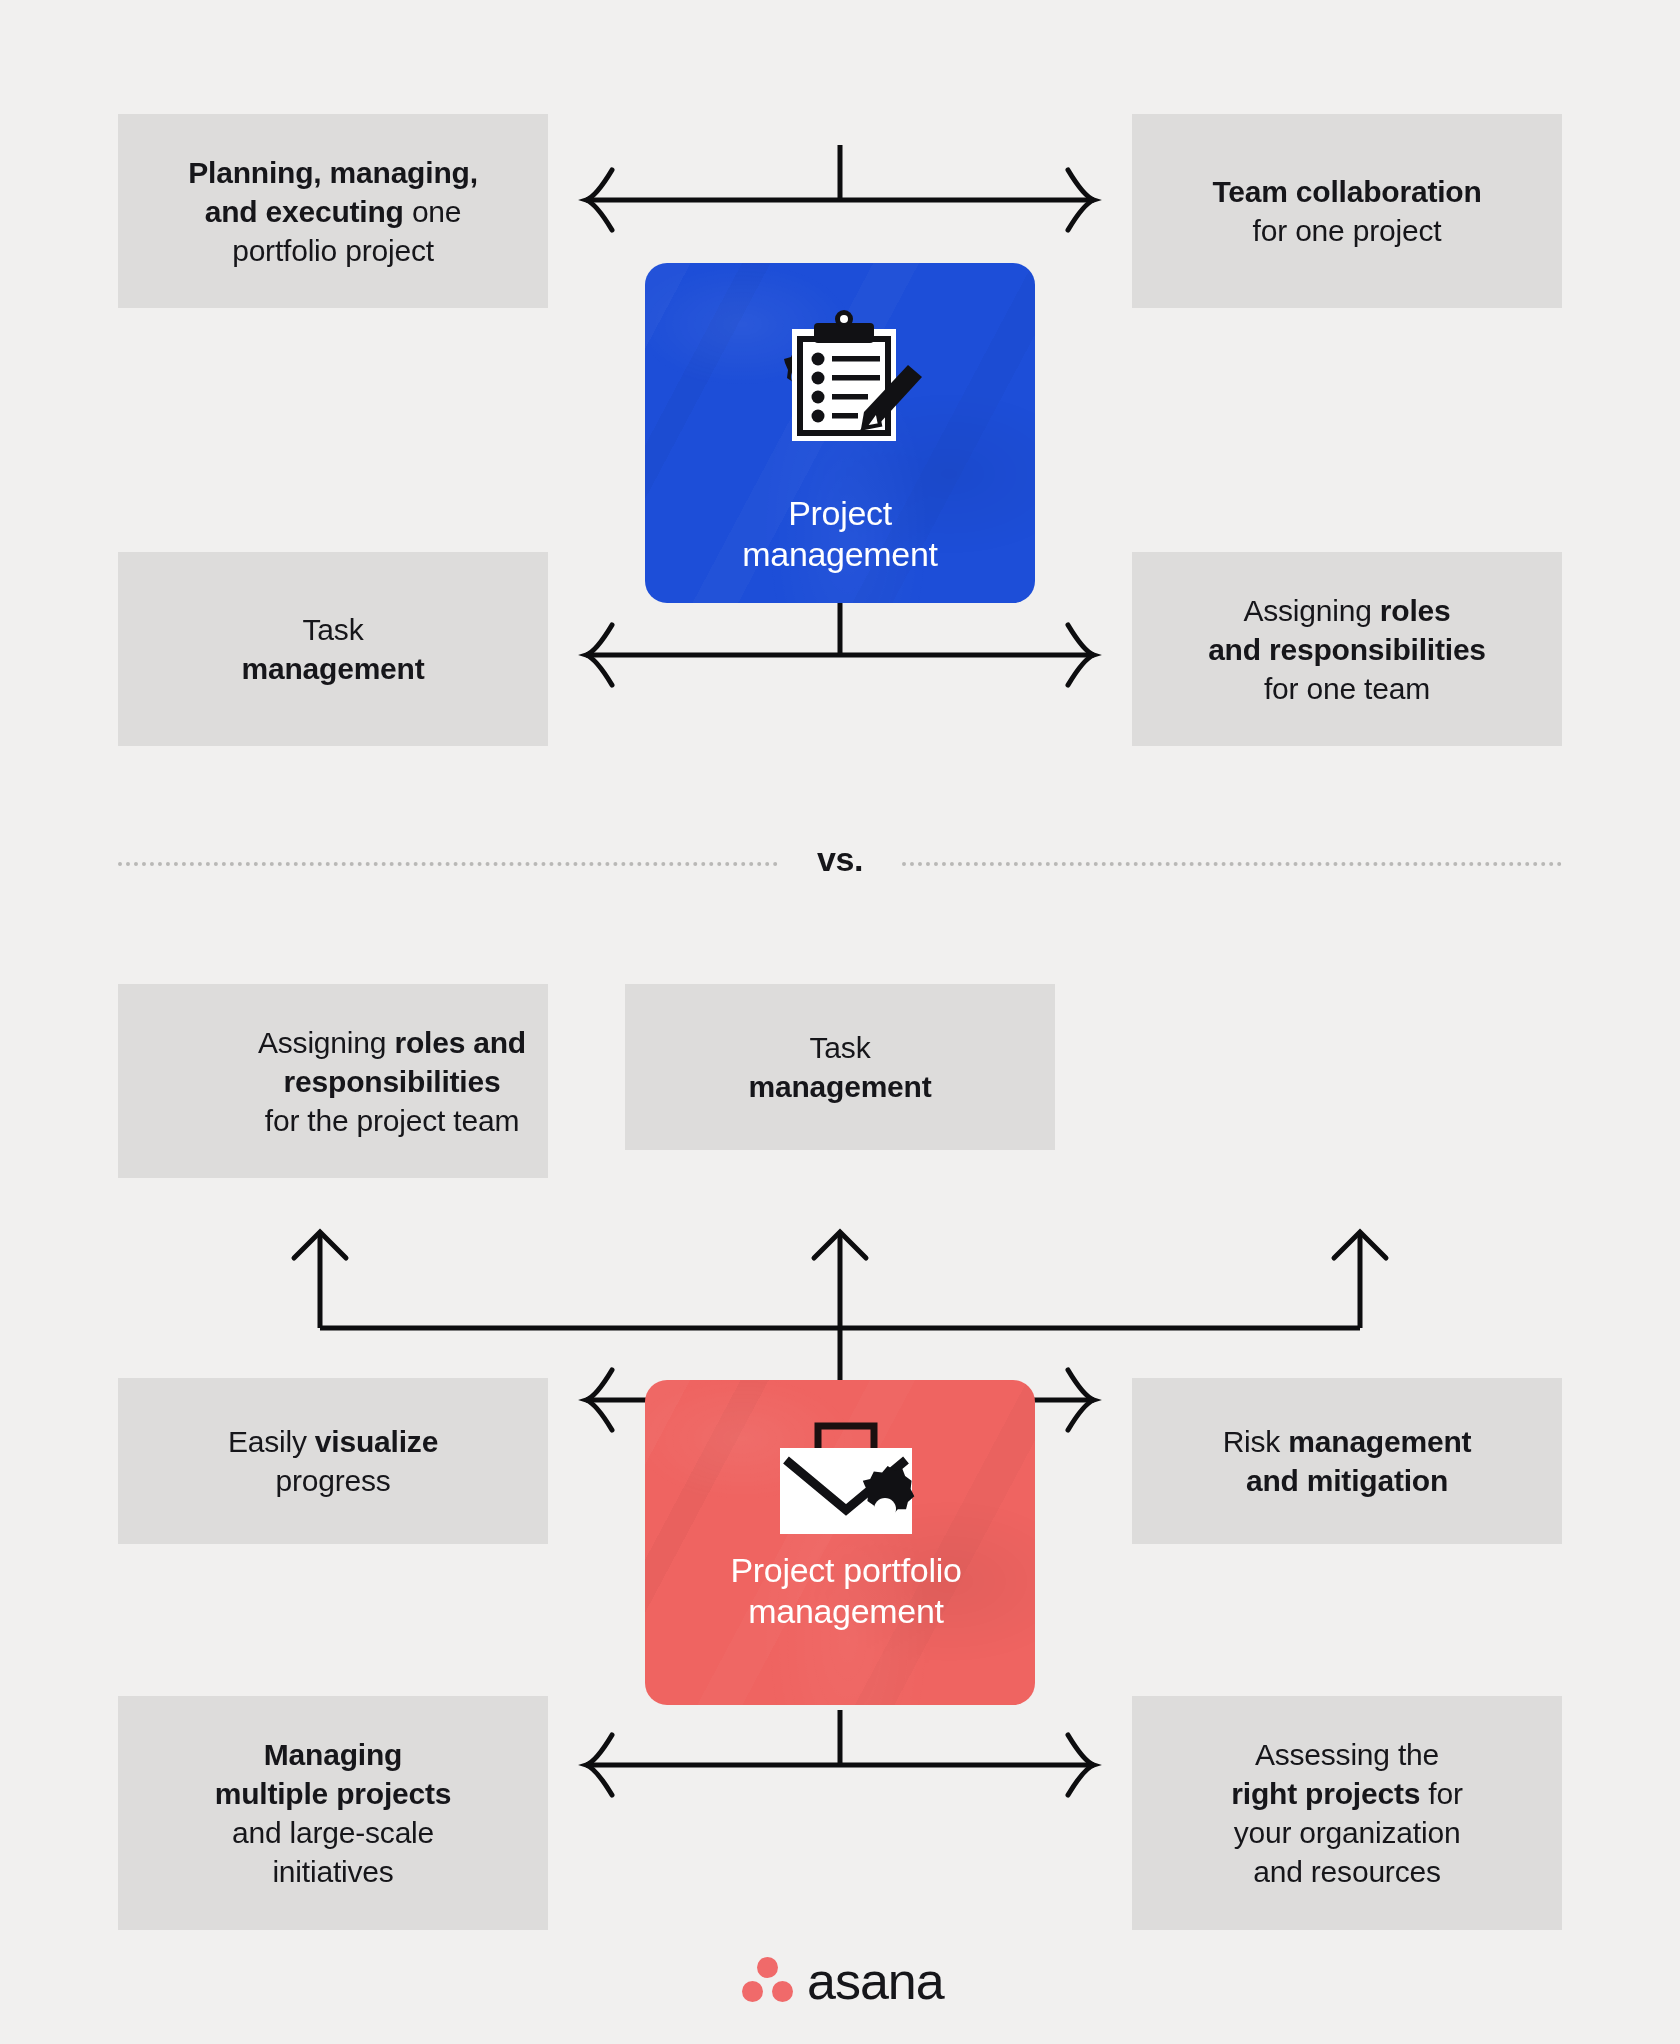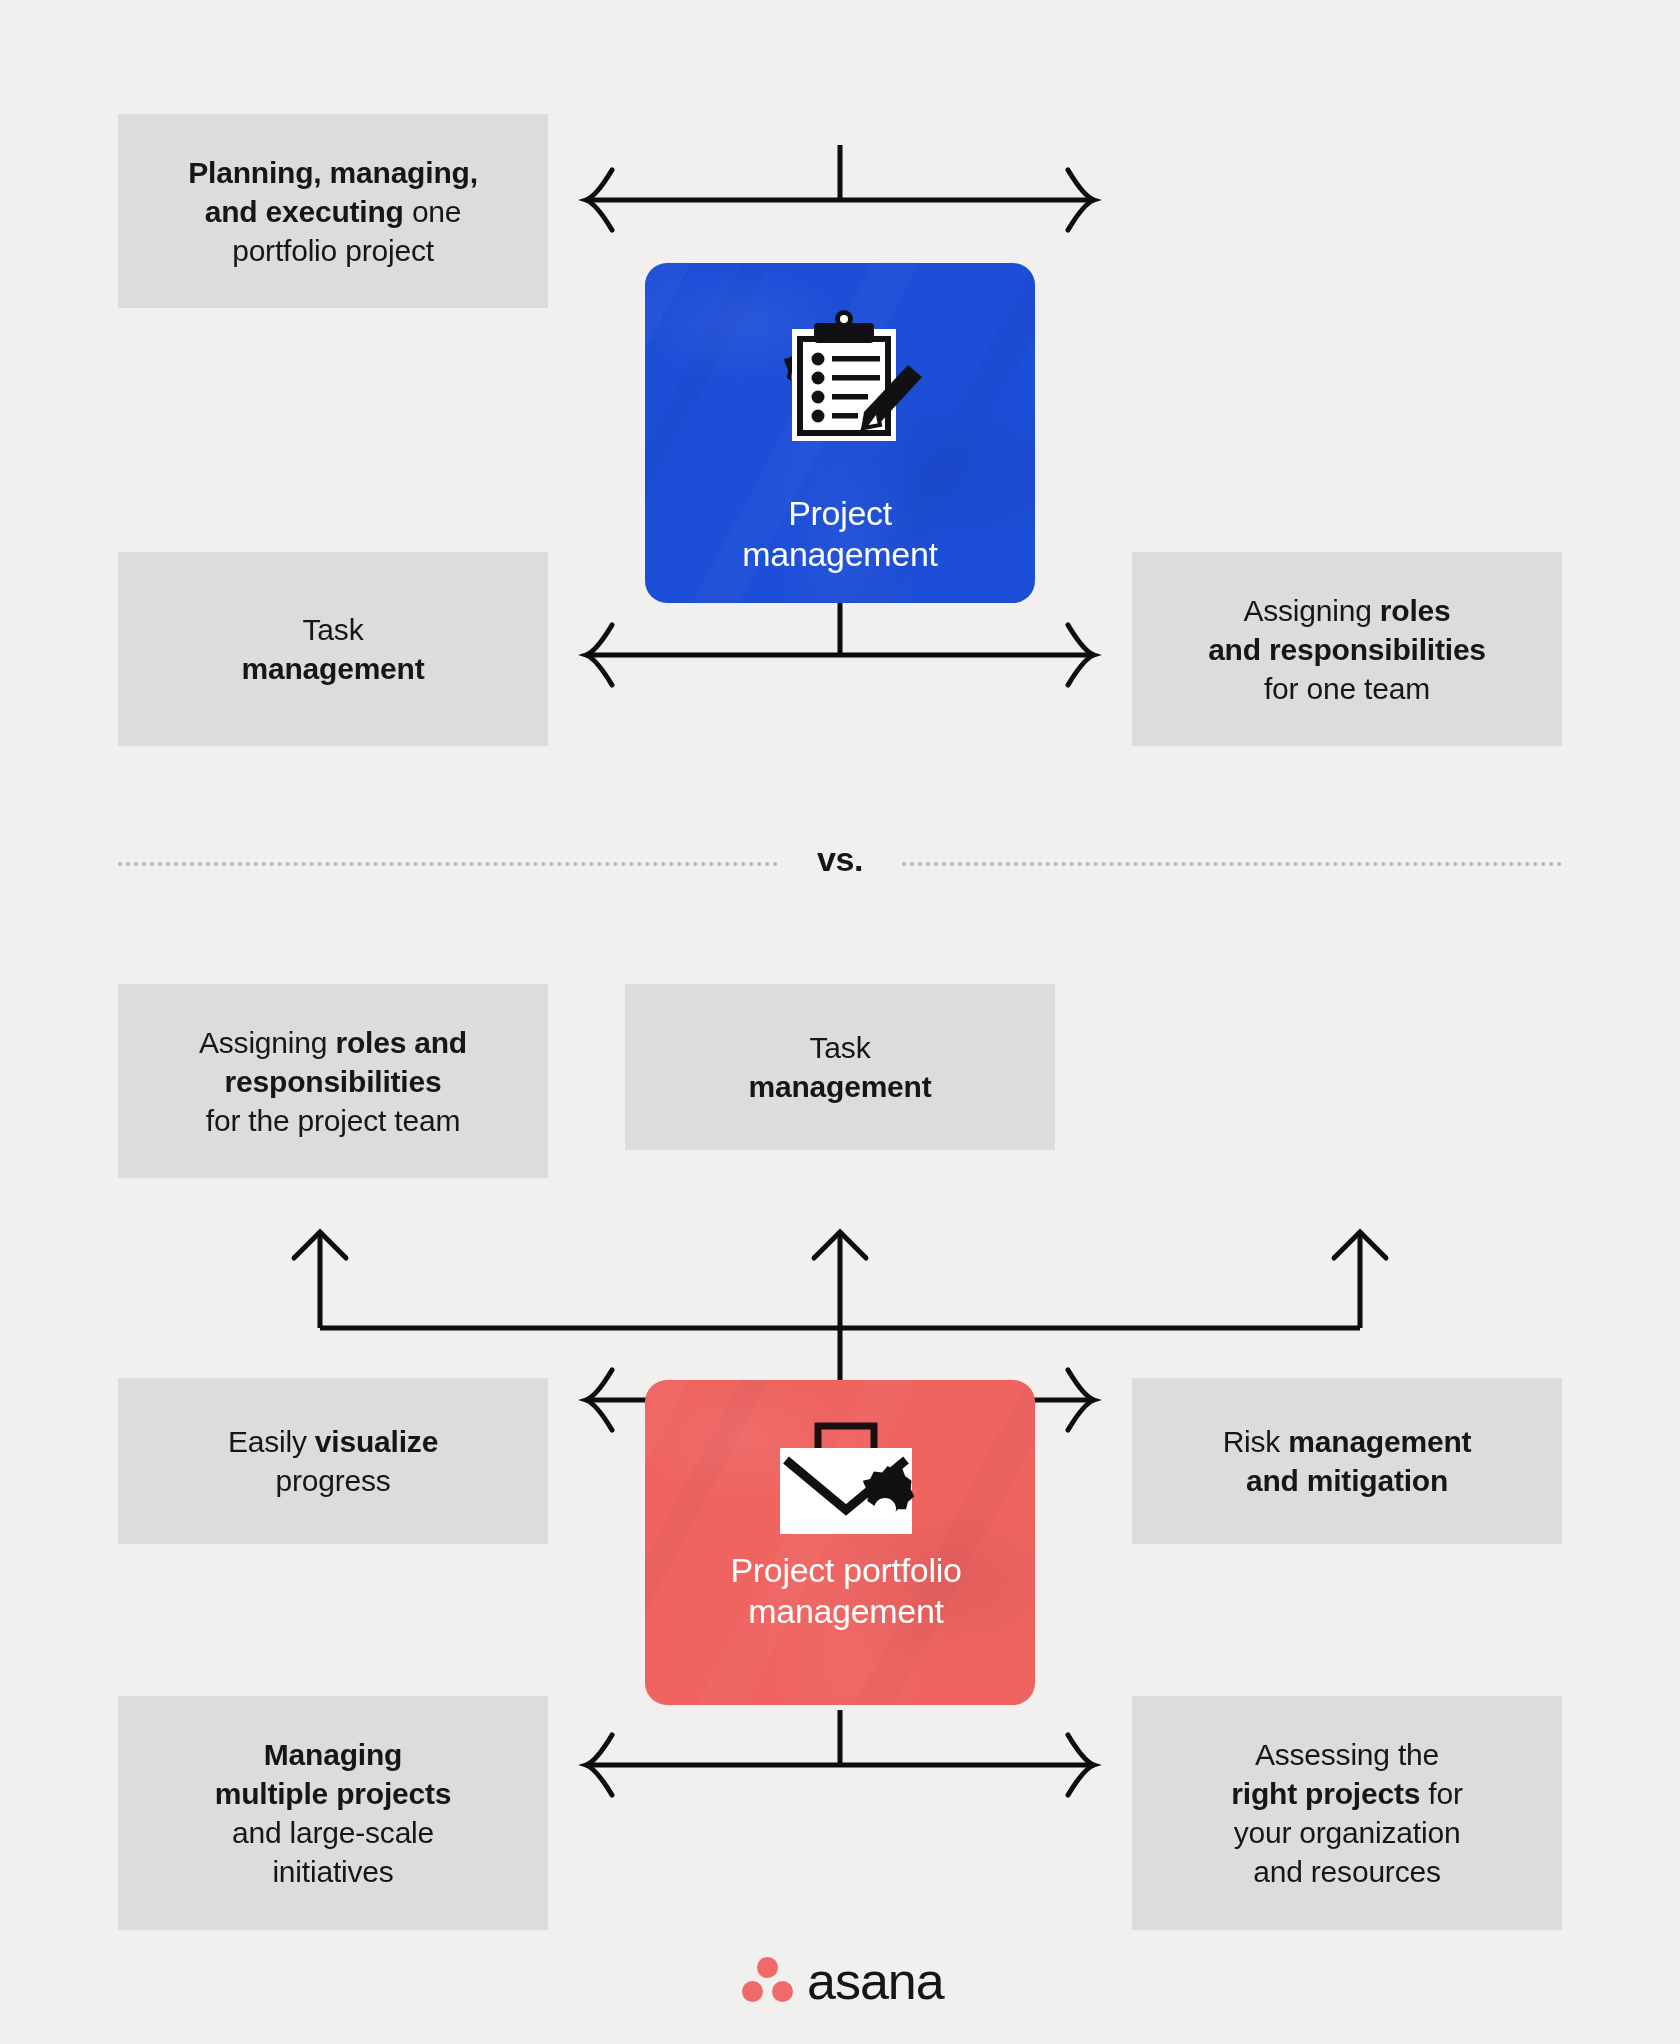--- a/index.html
+++ b/index.html
@@ -141,20 +141,26 @@
   </svg>
 
   <div class="box" style="left:118px; top:114px; width:430px; height:194px;">
     <p>
       <b>Planning, managing,</b><br>
       <b>and executing</b><span> one</span><br>
       <span>portfolio project</span>
     </p>
   </div>
 
+  <div class="box" style="left:1132px; top:114px; width:430px; height:194px;">
+    <p>
+      <b>Team collaboration</b><br>
+      <span>for one project</span>
+    </p>
+  </div>
 
   <div class="box" style="left:118px; top:552px; width:430px; height:194px;">
     <p>
       <span>Task</span><br>
       <b>management</b>
     </p>
   </div>
 
   <div class="box" style="left:1132px; top:552px; width:430px; height:194px;">
     <p>
@@ -227,21 +233,21 @@
     <path class="head" d="M 482,-20 C 494,0 502,8 508,10 C 502,12 494,20 482,40"></path>
   </svg>
 
   <svg class="conn" style="left:586px; top:1710px; width:508px; height:60px;">
     <line x1="0" y1="55" x2="508" y2="55"></line>
     <line x1="254" y1="0" x2="254" y2="55"></line>
     <path class="head" d="M 26,25 C 14,45 6,53 0,55 C 6,57 14,65 26,85"></path>
     <path class="head" d="M 482,25 C 494,45 502,53 508,55 C 502,57 494,65 482,85"></path>
   </svg>
 
-  <div class="box" style="left:118px; top:984px; width:430px; height:194px;">
+  <div class="box" style="left:118px; top:984px; width:430px; height:194px;justify-content:flex-end;">
     <p>
       <span>Assigning </span><b>roles and</b><br>
       <b>responsibilities</b><br>
       <span>for the project team</span>
     </p>
   </div>
 
   <div class="box" style="left:625px; top:984px; width:430px; height:166px;">
     <p>
       <span>Task</span><br>

